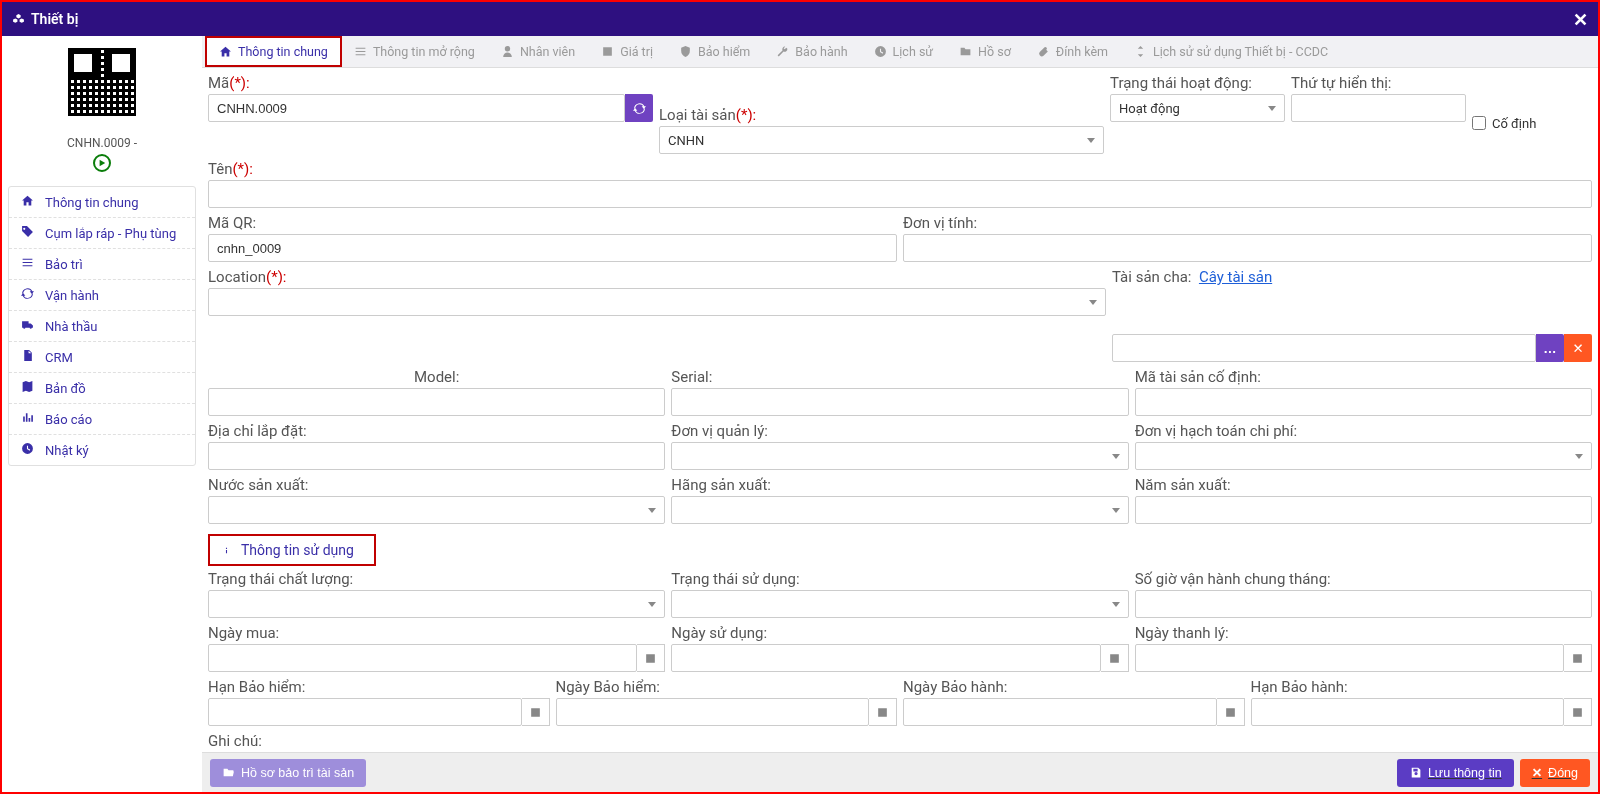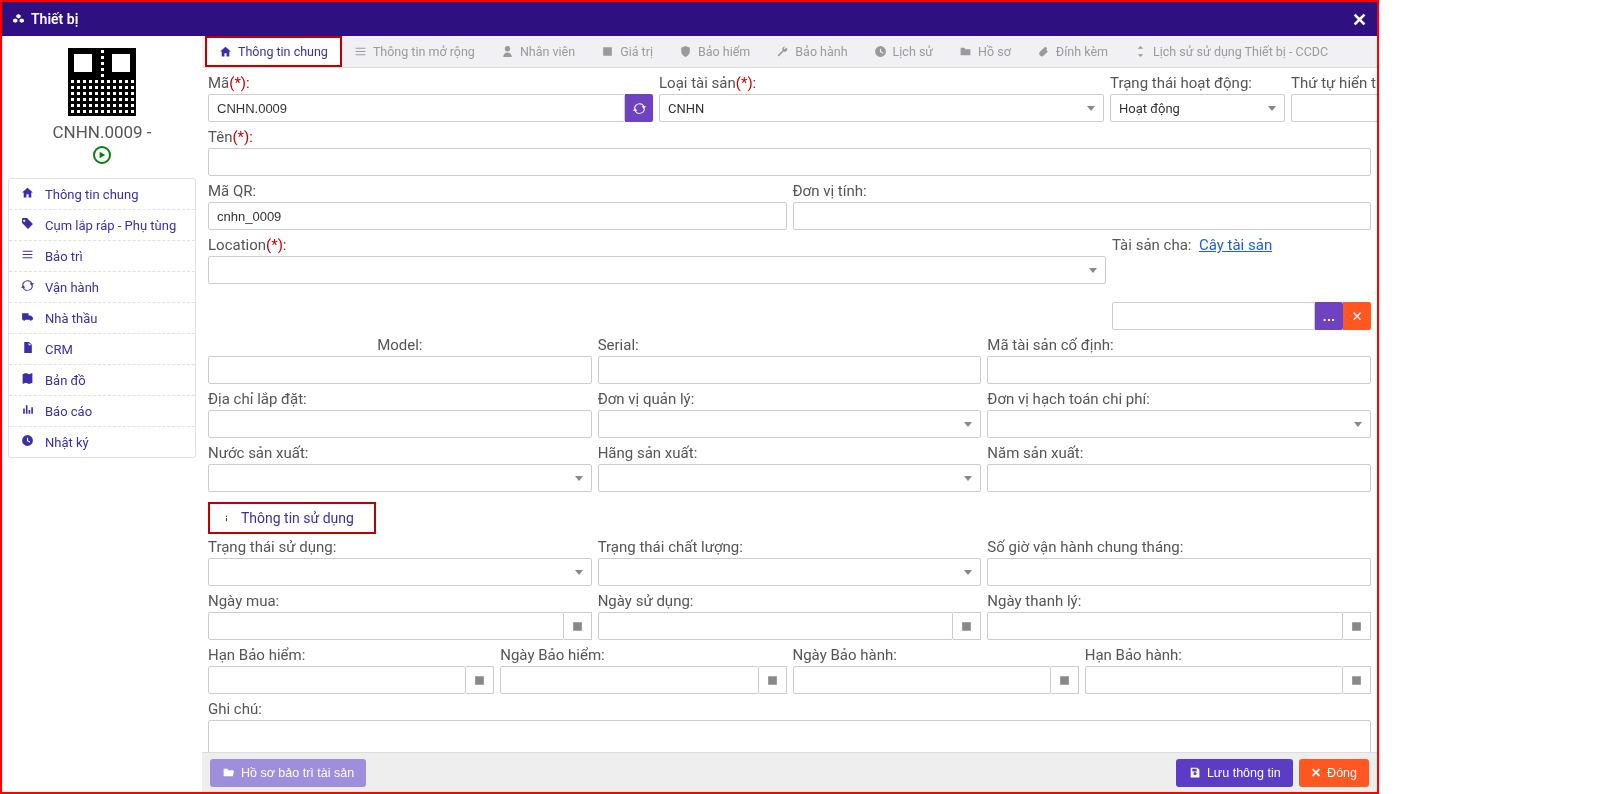--- a/index.html
+++ b/index.html
@@ -1,32 +1,32 @@
 <!DOCTYPE html>
 <html><head>
 <meta charset="utf-8">
 <style>
 * { box-sizing: border-box; margin: 0; padding: 0; }
 body { font-family: -apple-system, BlinkMacSystemFont, "Segoe UI", Roboto, Arial, sans-serif; font-size: 13px; color: #333; background: #fff; }
-.outer-frame { border: 2px solid #ff0000; width: 1379px; height: 794px; position: relative; background: #fff; display: flex; flex-direction: column; }
+.outer-frame { border: 2px solid #ff0000; width: 1600px; height: 794px; position: relative; background: #fff; display: flex; flex-direction: column; }
 .modal-header { background: #2e1080; color: #fff; height: 34px; display: flex; align-items: center; padding: 0 10px; justify-content: space-between; }
 .modal-header .title { display: flex; align-items: center; gap: 6px; font-size: 14px; font-weight: 600; }
 .modal-header .close { font-size: 18px; cursor: pointer; font-weight: bold; }
 .content-area { flex: 1; display: flex; overflow: hidden; }
 .left-panel { width: 200px; padding: 6px; display: flex; flex-direction: column; }
 .qr-box { text-align: center; padding: 6px 0 14px 0; }
 .qr-code { width: 68px; height: 68px; margin: 0 auto; background:
   repeating-linear-gradient(0deg,#000 0 3px,transparent 3px 6px),
   repeating-linear-gradient(90deg,#000 0 3px,transparent 3px 6px);
   background-blend-mode: difference;
   position: relative; }
 .qr-code::before, .qr-code::after { content:''; position:absolute; width:18px; height:18px; border:6px solid #000; background:#fff; }
 .qr-code::before { top:0; left:0; }
 .qr-code::after { top:0; right:0; }
-.qr-label { font-size: 17px; color: #555; margin-top: 6px; }
+.qr-label { font-size: 12px; color: #555; margin-top: 20px; }
 .play-icon-circle { width: 18px; height: 18px; border: 2px solid #0a7d0a; border-radius: 50%; display:inline-flex; align-items:center; justify-content:center; margin-top:4px; }
 .play-icon-circle svg { display:block; }
 .side-nav { border: 1px solid #e0e0e0; border-radius: 3px; }
 .side-nav-item { display: flex; align-items: center; gap: 10px; padding: 7px 10px; border-bottom: 1px dashed #e0e0e0; color: #3a2fa8; font-size: 13px; cursor: pointer; }
 .side-nav-item:last-child { border-bottom: none; }
 .side-nav-item .ic { width: 16px; text-align: center; color: #3a2fa8; }
 .right-panel { flex: 1; display: flex; flex-direction: column; overflow: hidden; }
 .tabs-bar { background: #f1f1f4; border-bottom: 1px solid #ddd; display: flex; align-items: center; height: 32px; padding: 0 4px; gap: 0; }
 .tab { display: inline-flex; align-items: center; gap: 6px; padding: 6px 12px; color: #9a9a9a; font-size: 12.5px; cursor: pointer; border: 1px solid transparent; }
 .tab.active { color: #3a2fa8; background: #fff; border: 1px solid #ddd; border-bottom-color: #fff; }
@@ -49,21 +49,21 @@
 .checkbox-field { display: flex; align-items: center; gap: 6px; padding-top: 22px; }
 .checkbox-field input { width: 14px; height: 14px; }
 .section-header { margin-top: 10px; text-decoration: underline; }
 .section-header-box { display: inline-flex; align-items: center; gap: 8px; border: 2px solid #c00000; padding: 6px 20px 6px 10px; color: #3a2fa8; font-size: 14px; background: #fff; }
 .link-tree { color: #1e5fd8; text-decoration: underline; cursor: pointer; }
 .footer-bar { background: #eeeeee; height: 40px; display: flex; align-items: center; justify-content: space-between; padding: 0 8px; border-top: 1px solid #ddd; }
 .btn { display: inline-flex; align-items: center; gap: 6px; height: 28px; padding: 0 12px; border-radius: 3px; font-size: 12.5px; cursor: pointer; border: none; color: #fff; }
 .btn-purple-light { background: #9e8edb; }
 .btn-purple { background: #5b3cc4; }
 .btn-danger { background: #ff5722; }
-.footer-right { display: flex; gap: 6px; }
+.footer-right { display: flex; gap: 6px; text-decoration: underline; }
 svg.ico { width: 13px; height: 13px; fill: currentColor; }
 </style>
 </head>
 <body>
 
 <div class="outer-frame">
   <div class="modal-header">
     <div class="title">
       <svg class="ico" viewBox="0 0 24 24">
           <path d="M12 2l4 2v4l-4 2-4-2V4l4-2zm-6 8l4 2v4l-4 2-4-2v-4l4-2zm12 0l4 2v4l-4 2-4-2v-4l4-2z"></path>
@@ -213,21 +213,21 @@
             <label><span>Mã</span><span class="req">(*):</span></label>
             <div class="input-group">
               <input value="CNHN.0009" style="">
               <button class="btn-addon">
                   <svg class="ico" viewBox="0 0 24 24" style="fill:#fff">
                     <path d="M12 4a8 8 0 017 4h-3l4 5 4-5h-3A10 10 0 002 12h2a8 8 0 018-8zm8 8a8 8 0 01-15 4h3l-4-5-4 5h3a10 10 0 0019-4h-2z"></path>
                   </svg>
                 </button>
             </div>
           </div>
-          <div class="field" style="flex:0 0 445px;">
+          <div class="field" style="flex:0 0 445px;margin-top:32px;">
             <label><span>Loại tài sản</span><span class="req">(*):</span></label>
             <div class="select-box">
                 <span class="val">CNHN</span>
                 <span class="caret"></span>
               </div>
           </div>
           <div class="field" style="flex:0 0 175px;">
             <label>Trạng thái hoạt động:</label>
             <div class="select-box">
                 <span class="val">Hoạt động</span>
@@ -341,28 +341,28 @@
           <div class="section-header-box">
             <svg class="ico" viewBox="0 0 24 24" style="fill:#3a2fa8">
                 <path d="M11 7h2v2h-2zm0 4h2v6h-2z"></path>
               </svg>
             <span>Thông tin sử dụng</span>
           </div>
         </div>
 
         <div class="form-row">
           <div class="field" style="flex:1;">
+              <label>Trạng thái chất lượng:</label>
+              <div class="select-box">
+                <span class="val"></span>
+                <span class="caret"></span>
+              </div>
+            </div>
+          <div class="field" style="flex:1;">
               <label>Trạng thái sử dụng:</label>
-              <div class="select-box">
-                <span class="val"></span>
-                <span class="caret"></span>
-              </div>
-            </div>
-          <div class="field" style="flex:1;">
-              <label>Trạng thái chất lượng:</label>
               <div class="select-box">
                 <span class="val"></span>
                 <span class="caret"></span>
               </div>
             </div>
           <div class="field" style="flex:1;">
               <label>Số giờ vận hành chung tháng:</label>
               <input style="">
             </div>
         </div>

